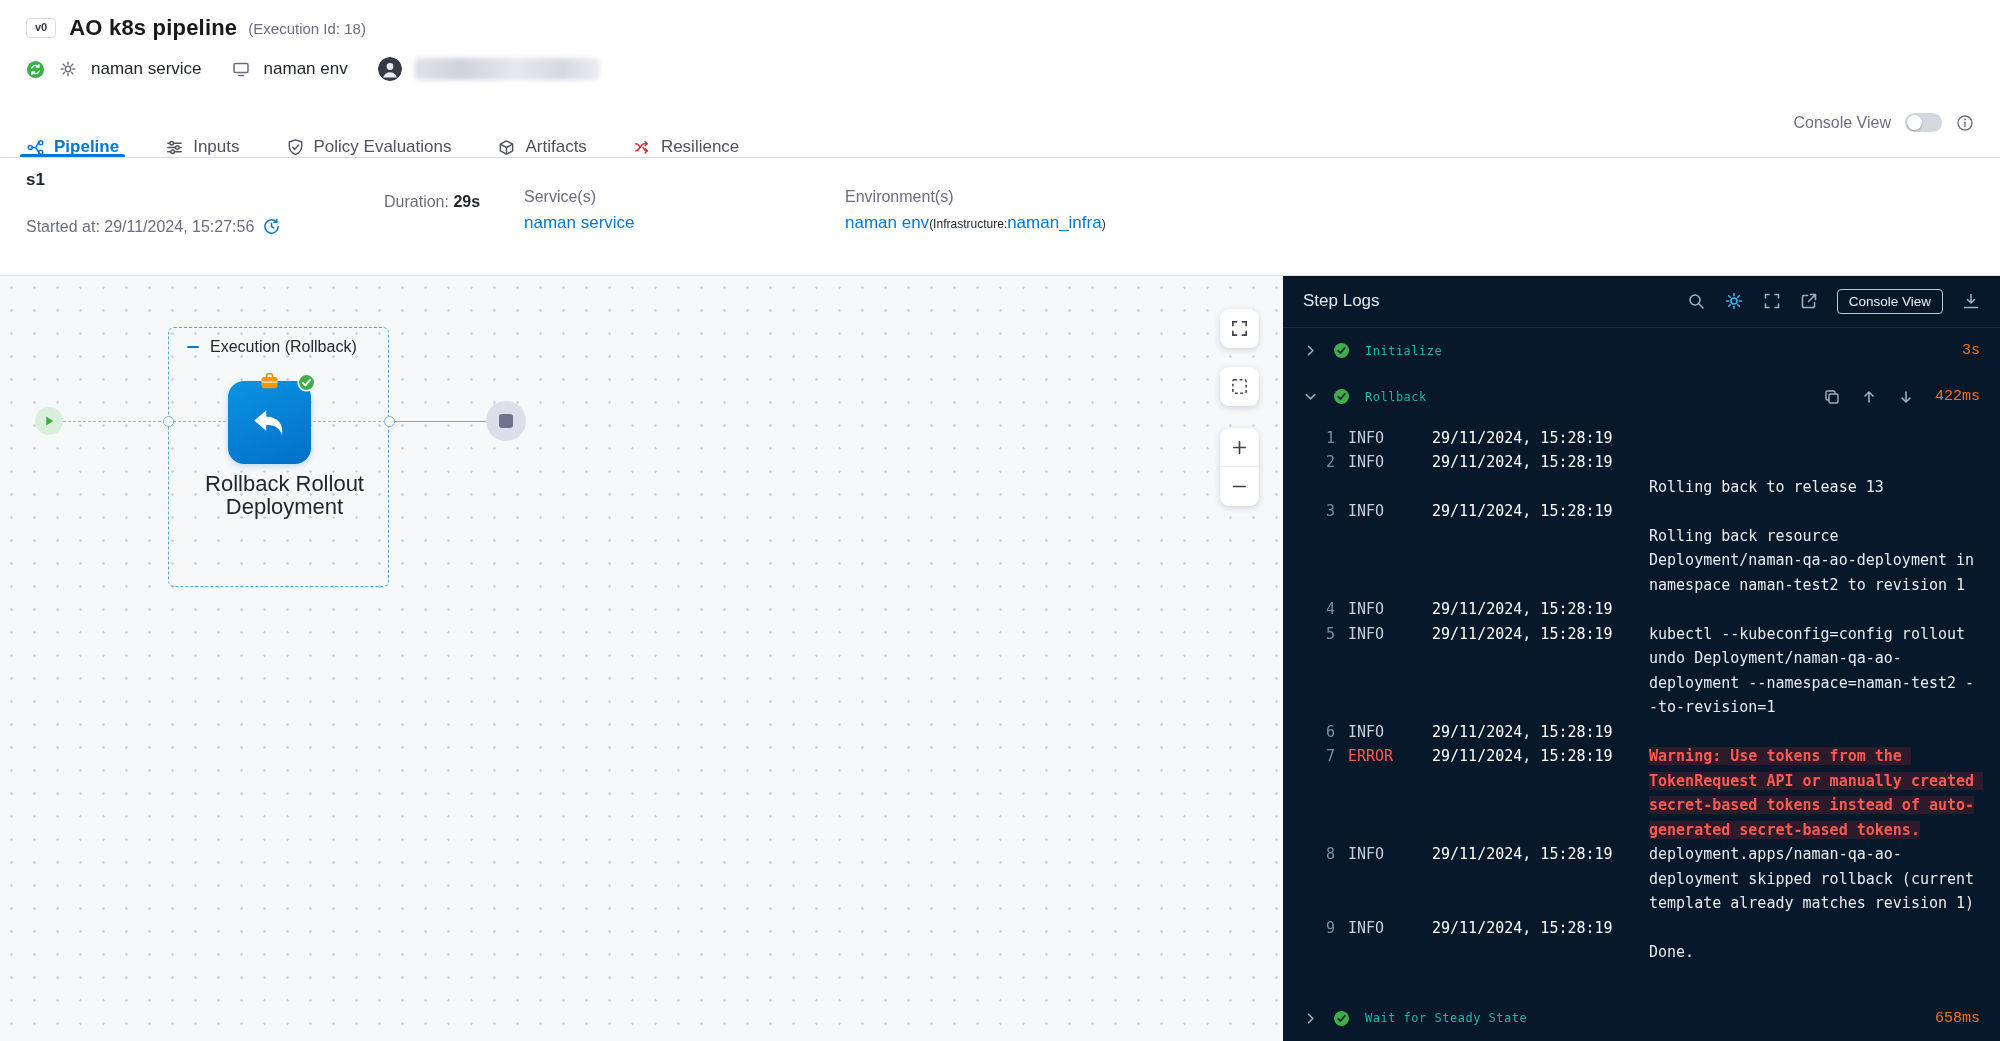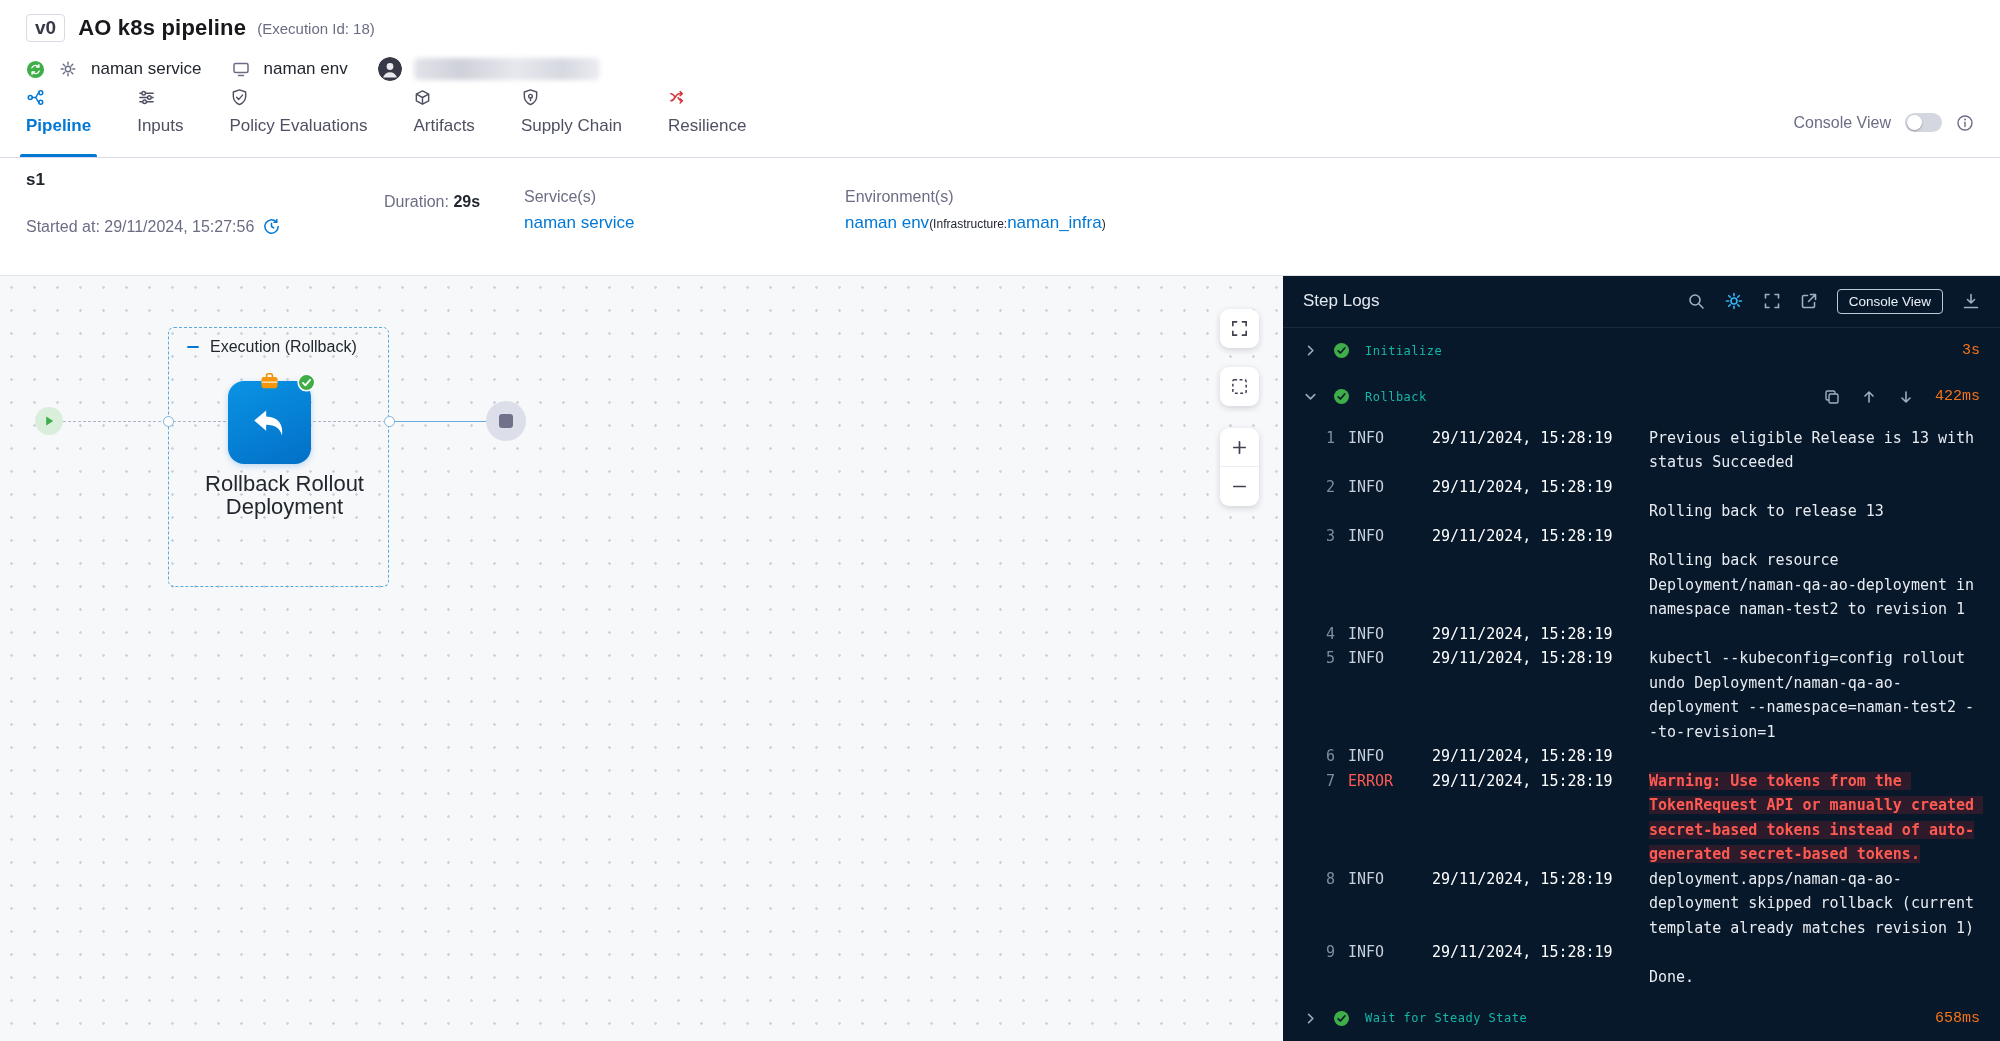--- a/index.html
+++ b/index.html
@@ -4,40 +4,40 @@
 <style>
   * { margin:0; padding:0; box-sizing:border-box; }
   html,body { width:2000px; height:1041px; overflow:hidden; }
   body { font-family:"Liberation Sans", sans-serif; background:#ffffff; position:relative; }
 
   .app { width:2000px; height:1041px; display:flex; flex-direction:column; }
 
   
   .tophdr { height:88px; padding:12px 26px 0 26px; background:#fff; }
   .row1 { display:flex; align-items:center; gap:13px; height:32px; }
-  .vbadge { border:1px solid #d9dae5; border-radius:4px; font-size:19px; color:#383946;
+  .vbadge { border:1px solid #d9dae5; border-radius:4px; font-size:11px; color:#383946;
             padding:2px 8px; font-weight:700; line-height:1.2; cursor:pointer; }
   .ptitle { font-size:22px; color:#17171c; font-weight:700; letter-spacing:.2px; }
   .execid { font-size:15px; color:#6b6d85; margin-left:-2px; }
   .row2 { display:flex; align-items:center; gap:14px; margin-top:10px; height:30px; }
   .row2 .mdname { font-size:17px; color:#22272f; cursor:pointer; }
   .row2 .gap-l { margin-left:16px; }
   .avatar { width:24px; height:24px; border-radius:50%; overflow:hidden; display:inline-block; cursor:pointer; }
   .blurpill { width:186px; height:22px; border-radius:5px; margin-left:-2px;
               background:linear-gradient(90deg,#e2e3e9 0%,#cfd1da 25%,#e7e8ee 55%,#d6d8e0 80%,#ecedf2 100%);
               filter:blur(2.5px); }
 
   .iconbtn { display:inline-flex; align-items:center; justify-content:center; cursor:pointer; }
   .icon-static { display:inline-flex; align-items:center; justify-content:center; }
 
   
   .tabs { height:70px; border-bottom:1px solid #d9dae5; display:flex; align-items:stretch;
           padding:0 26px; gap:46px; background:#fff; }
-  .tab { display:flex; align-items:flex-start; gap:9px; font-size:17px; color:#4f5162;
-         cursor:pointer; position:relative; white-space:nowrap;flex-direction:column; }
+  .tab { display:flex; align-items:flex-end; gap:9px; font-size:17px; color:#4f5162;
+         cursor:pointer; position:relative; white-space:nowrap; }
   .tab.active { color:#0278d5; font-weight:700; }
   .tab.active::after { content:""; position:absolute; left:-6px; right:-6px; bottom:0; height:3px;
                        background:#0278d5; border-radius:2px 2px 0 0; }
   .tabs-right { margin-left:auto; display:flex; align-items:center; gap:14px; }
   .cv-label { font-size:16px; color:#6b6d85; }
   .toggle { width:37px; height:19px; border-radius:10px; background:#d4d6e0; position:relative;
             display:inline-block; cursor:pointer; }
   .toggle .knob { position:absolute; left:2px; top:2px; width:15px; height:15px; border-radius:50%;
                   background:#fff; box-shadow:0 1px 2px rgba(0,0,0,.3); }
 
@@ -191,30 +191,20 @@
       <span class="icon-static">
         <svg width="19" height="19" viewBox="0 0 20 20" fill="none" stroke="#4f5162" stroke-width="1.5" stroke-linejoin="round">
             <path d="M3.5 6.5L10 3l6.5 3.5v7L10 17l-6.5-3.5z"></path>
             <path d="M3.5 6.5L10 10l6.5-3.5M10 10v7"></path>
           </svg>
       </span>
       <span>Artifacts</span>
     </div>
     <div class="tab">
       <span class="icon-static">
-        <svg width="19" height="19" viewBox="0 0 20 20" fill="none" stroke="#4f5162" stroke-width="1.5" stroke-linejoin="round">
-            <path d="M10 2l6.5 2.2v4.4c0 4.2-2.6 7-6.5 8.9-3.9-1.9-6.5-4.7-6.5-8.9V4.2z"></path>
-            <circle cx="10" cy="8.6" r="1.9"></circle>
-            <path d="M10 10.5v2.8" stroke-linecap="round"></path>
-          </svg>
-      </span>
-      <span>Supply Chain</span>
-    </div>
-    <div class="tab">
-      <span class="icon-static">
         <svg width="19" height="19" viewBox="0 0 20 20" fill="none" stroke="#d8343c" stroke-width="1.6" stroke-linecap="round" stroke-linejoin="round">
             <path d="M3 13.5c4.5 0 4.5-7.5 9-7.5h2.5M3 6c2.3 0 3.5 1.9 4.7 3.8M10.6 10.1c1 1.8 2.1 3.4 3.9 3.4h.5"></path>
             <path d="M12.8 3.8L15 6l-2.2 2.2M12.8 11.3L15 13.5l-2.2 2.2"></path>
           </svg>
       </span>
       <span>Resilience</span>
     </div>
     <div class="tabs-right">
       <span class="cv-label">Console View</span>
       <span class="toggle">
@@ -421,21 +411,20 @@
           </span>
           <span class="lsdur">422ms</span>
         </span>
       </div>
 
       <div class="lbody">
         <div class="lentry">
           <span class="ln">1</span>
           <span class="lvl">INFO</span>
           <span class="ltime">29/11/2024, 15:28:19</span>
-          <span class="lmsg">Previous eligible Release is 13 with status Succeeded</span>
         </div>
         <div class="lentry">
           <span class="ln">2</span>
           <span class="lvl">INFO</span>
           <span class="ltime">29/11/2024, 15:28:19</span>
           <span class="lmsg">
 Rolling back to release 13</span>
         </div>
         <div class="lentry">
           <span class="ln">3</span>

